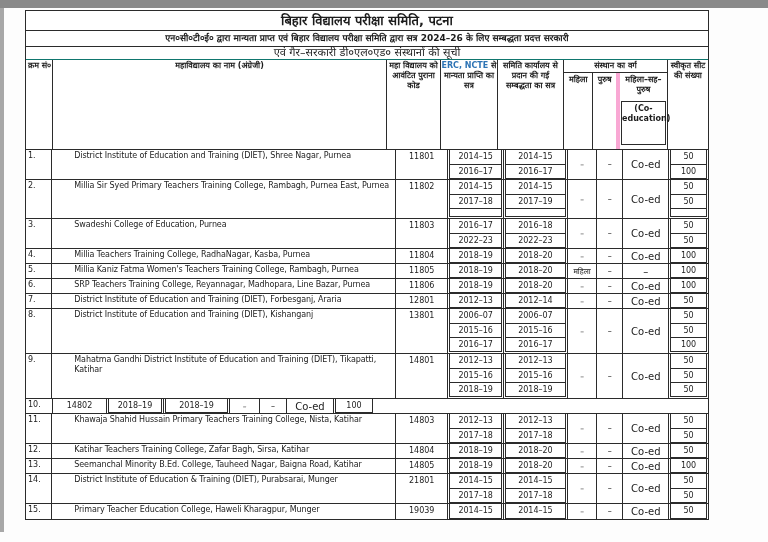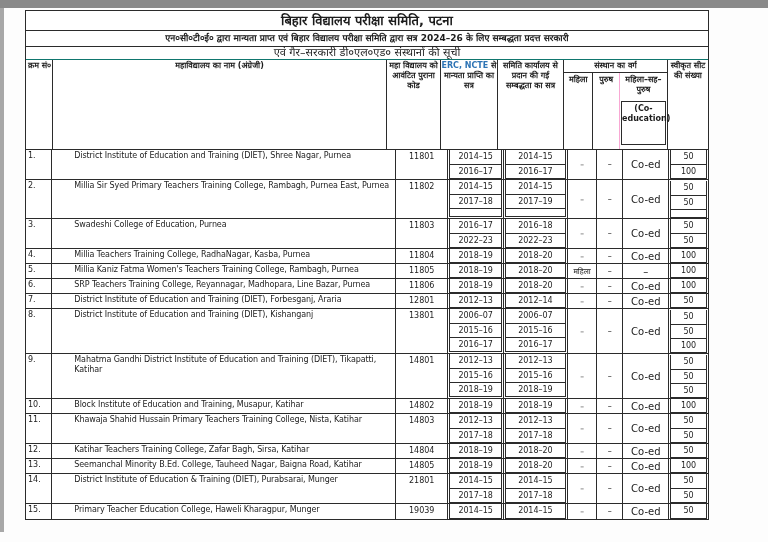--- a/index.html
+++ b/index.html
@@ -19,28 +19,28 @@
   .hc.code { width:54px; }
   .hc.erc { width:57px; }
   .hc.sam { width:66px; }
   .hc.seats { width:40px; }
   .blue { color:#2e74b5; }
   .cat-group { width:104px; border-right:1px solid #2b2b2b; display:flex; flex-direction:column; }
   .cat-title { height:13px; border-bottom:1px solid #2b2b2b; text-align:center; line-height:12px; }
   .cat-cols { flex:1; display:flex; }
   .cat-col { text-align:center; padding-top:2px; line-height:1.2; }
   .cat-col.f { width:30px; border-right:1px solid #2b2b2b; }
-  .cat-col.m { width:27px; border-right:1px solid #f9a8d4; }
+  .cat-col.m { width:27px; border-right:4px solid #f9a8d4; }
   .cat-col.c { width:47px; display:flex; flex-direction:column; }
   .coed-lab { height:26px; }
   .coed-sub { margin:0 1px 4px 1px; border:1px solid #2b2b2b; flex:1; font-size:8px; line-height:1.3; padding-top:2px; }
   .trow { display:flex; border-bottom:1px solid #2b2b2b; font-size:8px; }
   .trow:last-child { border-bottom:none; }
   .c { border-right:1px solid #2b2b2b; }
-  .c:last-child { border-right:none;justify-content:center; }
+  .c:last-child { border-right:none; }
   .c.sn { width:27px; padding:1px 0 0 2px; }
   .c.name { width:334px; padding:1px 3px 0 3px; line-height:1.3; letter-spacing:-0.1px;margin-left:19px; }
   .c.code { width:54px; text-align:center; padding-top:2px; }
   .c.sess { width:57px; display:flex; flex-direction:column; }
   .c.sess.sam { width:66px; }
   .c.mid { display:flex; align-items:center; justify-content:center; }
   .c.mid.f { width:30px; font-size:7.5px; }
   .c.mid.m { width:27px; }
   .c.mid.cat { width:47px; font-size:10px; }
   .c.seatcol { width:40px; display:flex; flex-direction:column; }
@@ -252,21 +252,20 @@
         <div class="c mid m">–</div>
         <div class="c mid cat">Co-ed</div>
         <div class="c seatcol">
           <div class="sbox first">50</div>
           <div class="sbox">50</div>
           <div class="sbox">50</div>
         </div>
       </div>
       <div class="trow" style="height: 15px;">
         <div class="c sn">10.</div>
-        <div class="c name">Block Institute of Education and Training, Musapur, Katihar</div>
         <div class="c code">14802</div>
         <div class="c sess erc">
           <div class="sbox first">2018–19</div>
         </div>
         <div class="c sess sam">
           <div class="sbox first">2018–19</div>
         </div>
         <div class="c mid f">–</div>
         <div class="c mid m">–</div>
         <div class="c mid cat">Co-ed</div>

